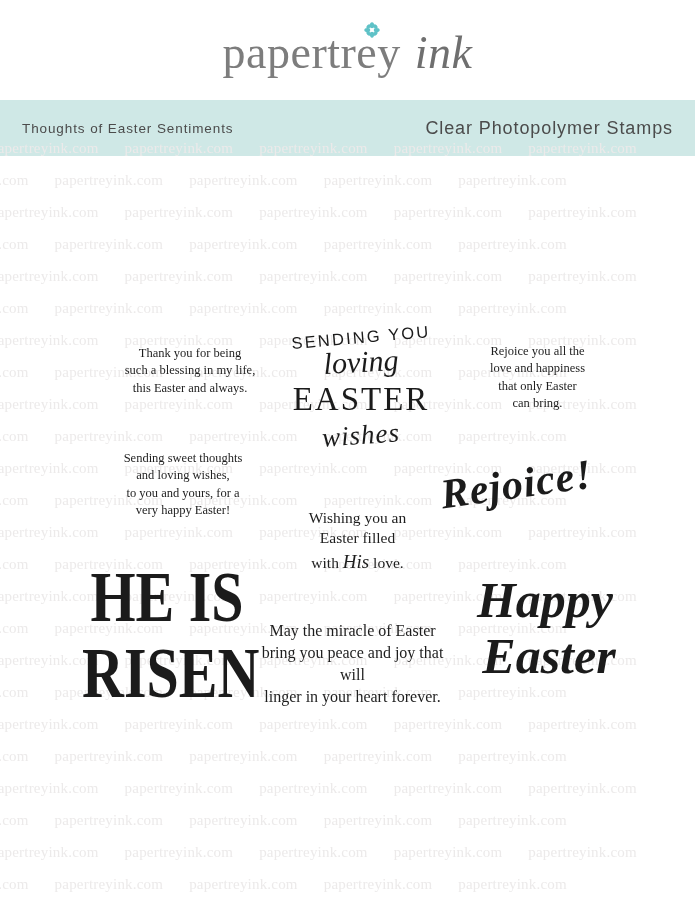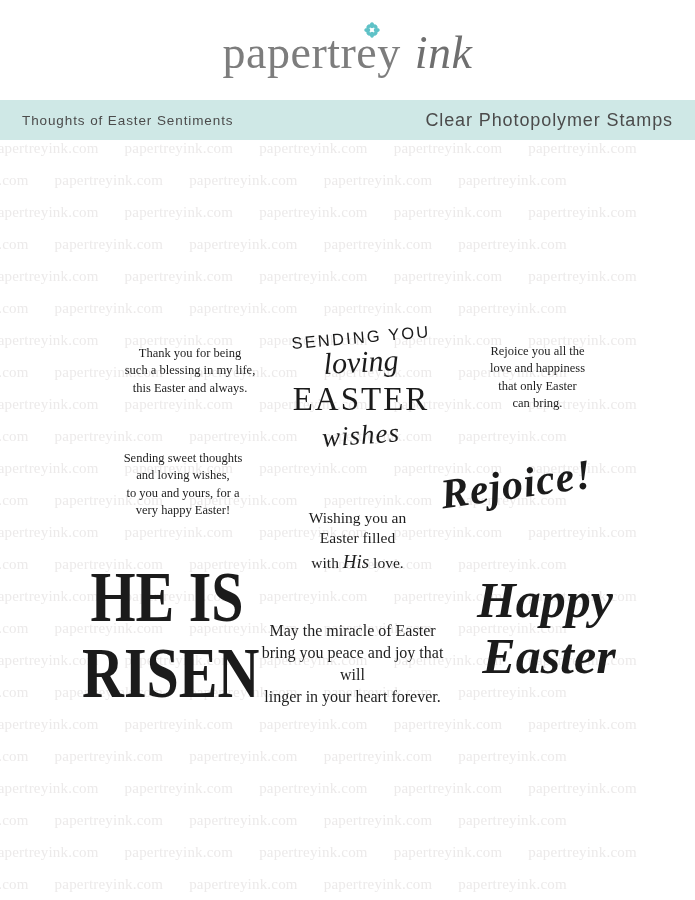--- a/index.html
+++ b/index.html
@@ -48,21 +48,21 @@
     width: 16px;
     height: 16px;
   }
 
   
   .band {
     position: absolute;
     top: 100px;
     left: 0;
     width: 695px;
-    height: 40px;
+    height: 56px;
     background: #cfe8e6;
     display: flex;
     align-items: center;
   }
   .band-left {
     position: absolute;
     left: 22px;
     font-size: 13.5px;
     letter-spacing: 0.9px;
     color: #4b4b4b;

